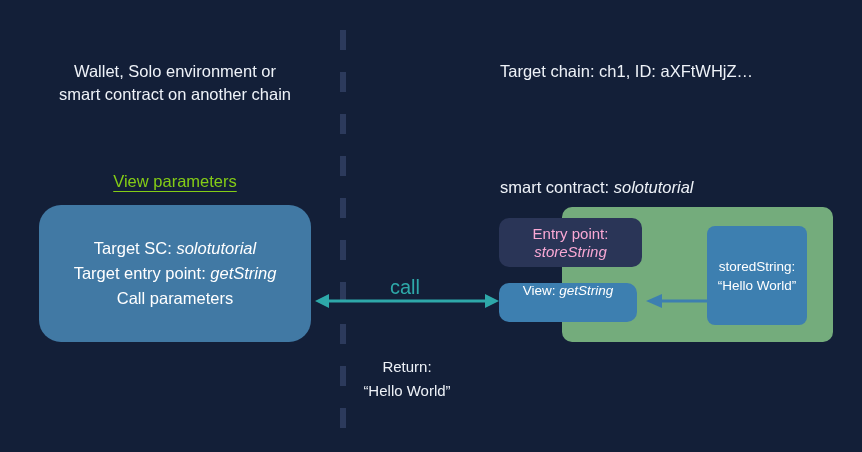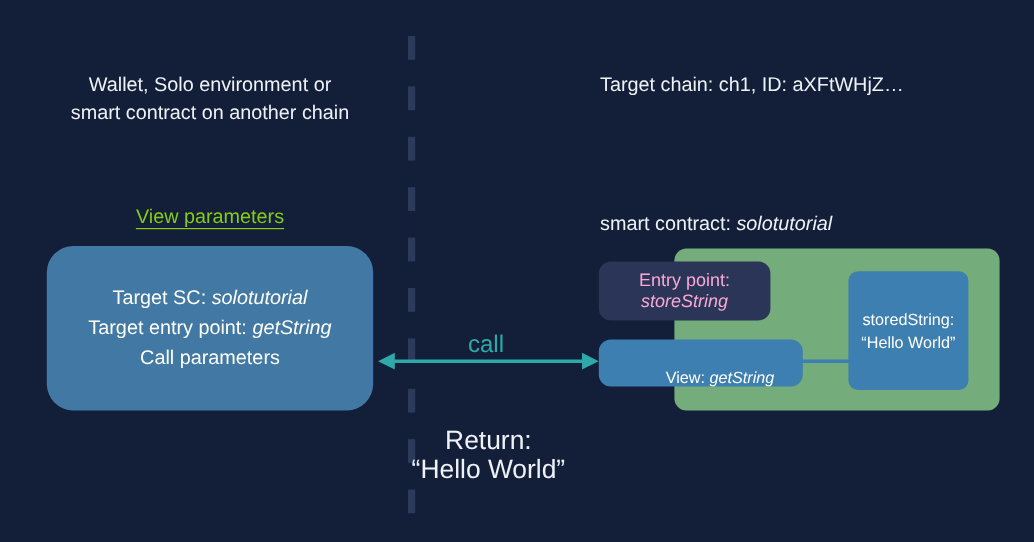--- a/index.html
+++ b/index.html
@@ -93,21 +93,21 @@
     top: 288px;
     width: 184px;
     height: 26px;
   }
   #return-label {
     position: absolute;
     left: 327px;
     top: 355px;
     width: 160px;
     text-align: center;
-    font-size: 22px;
+    font-size: 15px;
     line-height: 24px;
     color: #eef2f8;
     white-space: pre-line;
   }
 
   
   #contract-title {
     position: absolute;
     left: 500px;
     top: 178px;
@@ -145,23 +145,22 @@
   }
   #view-box {
     position: absolute;
     left: 499px;
     top: 283px;
     width: 138px;
     height: 39px;
     background: #3d7fb0;
     border-radius: 10px;
     display: flex;
-    align-items: flex-end;
-    justify-content: center;
-    padding-left: 32px;
+    align-items: flex-start;
+    justify-content: center;
   }
   #view-box .line {
     font-size: 13.5px;
     color: #ffffff;
     white-space: nowrap;
   }
   #stored-string-box {
     position: absolute;
     left: 707px;
     top: 226px;

